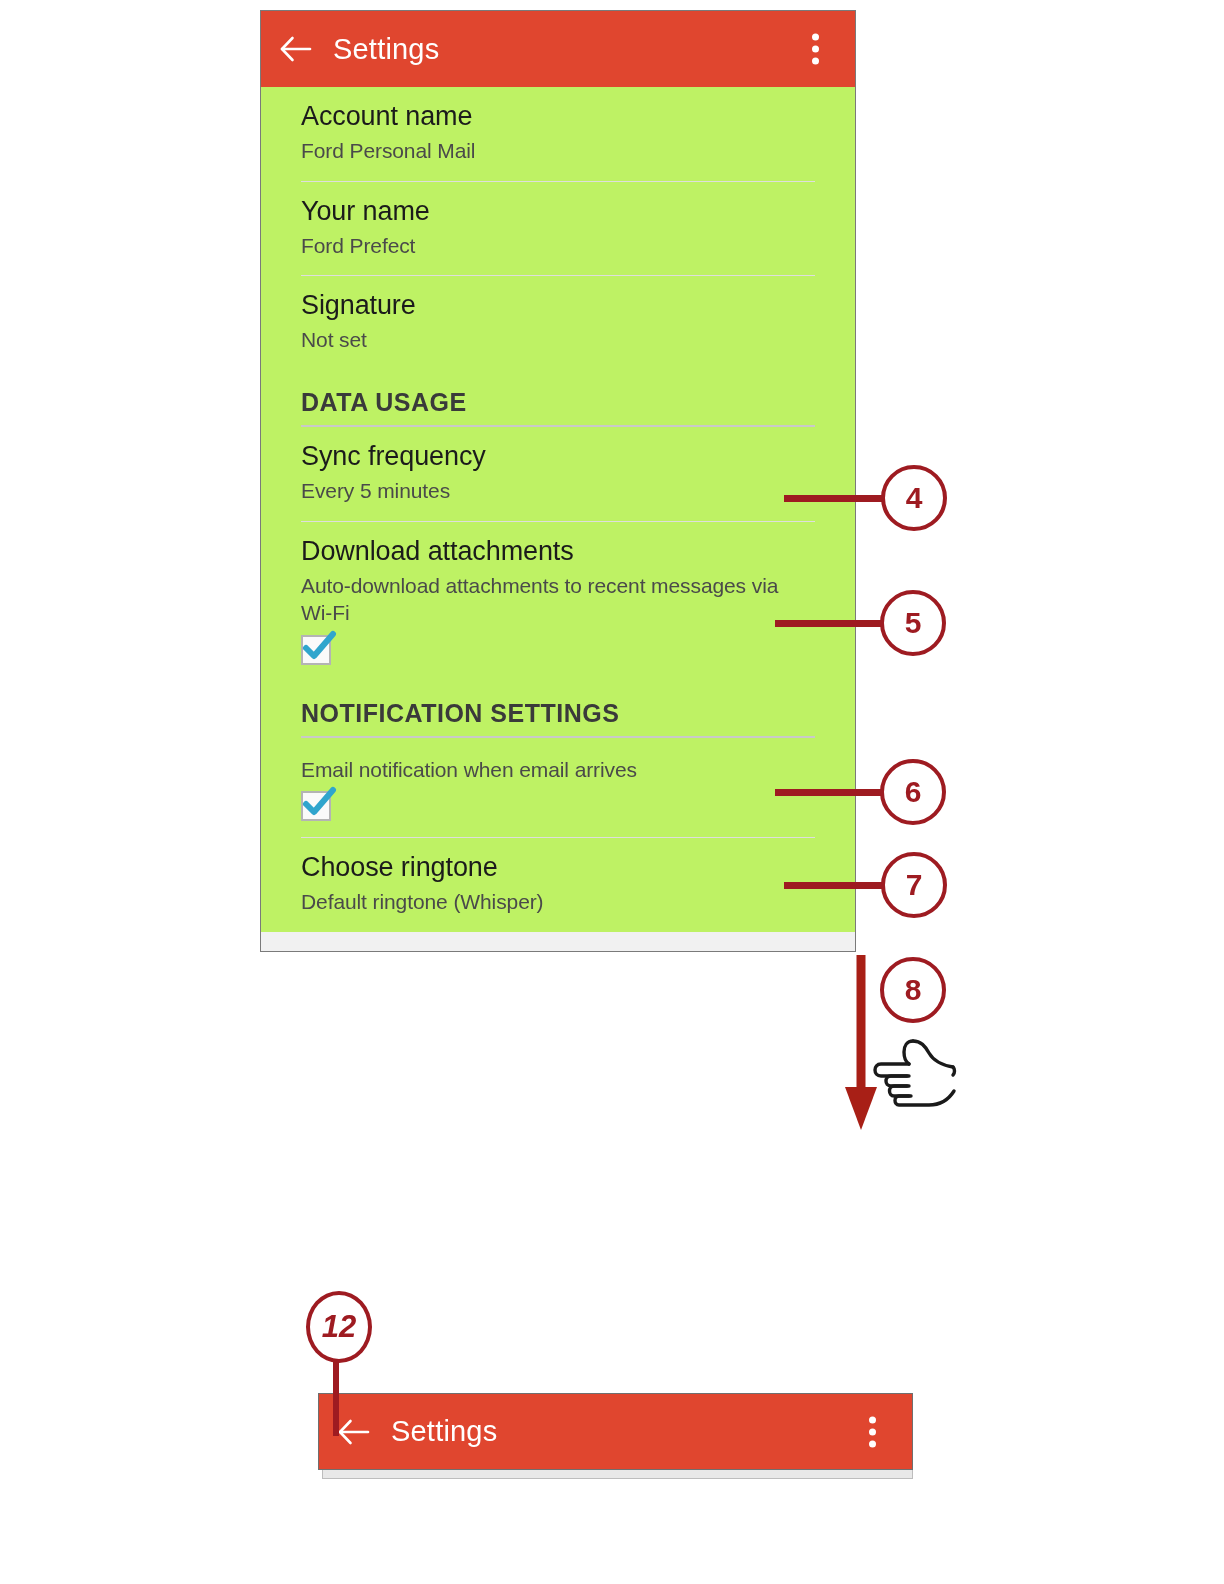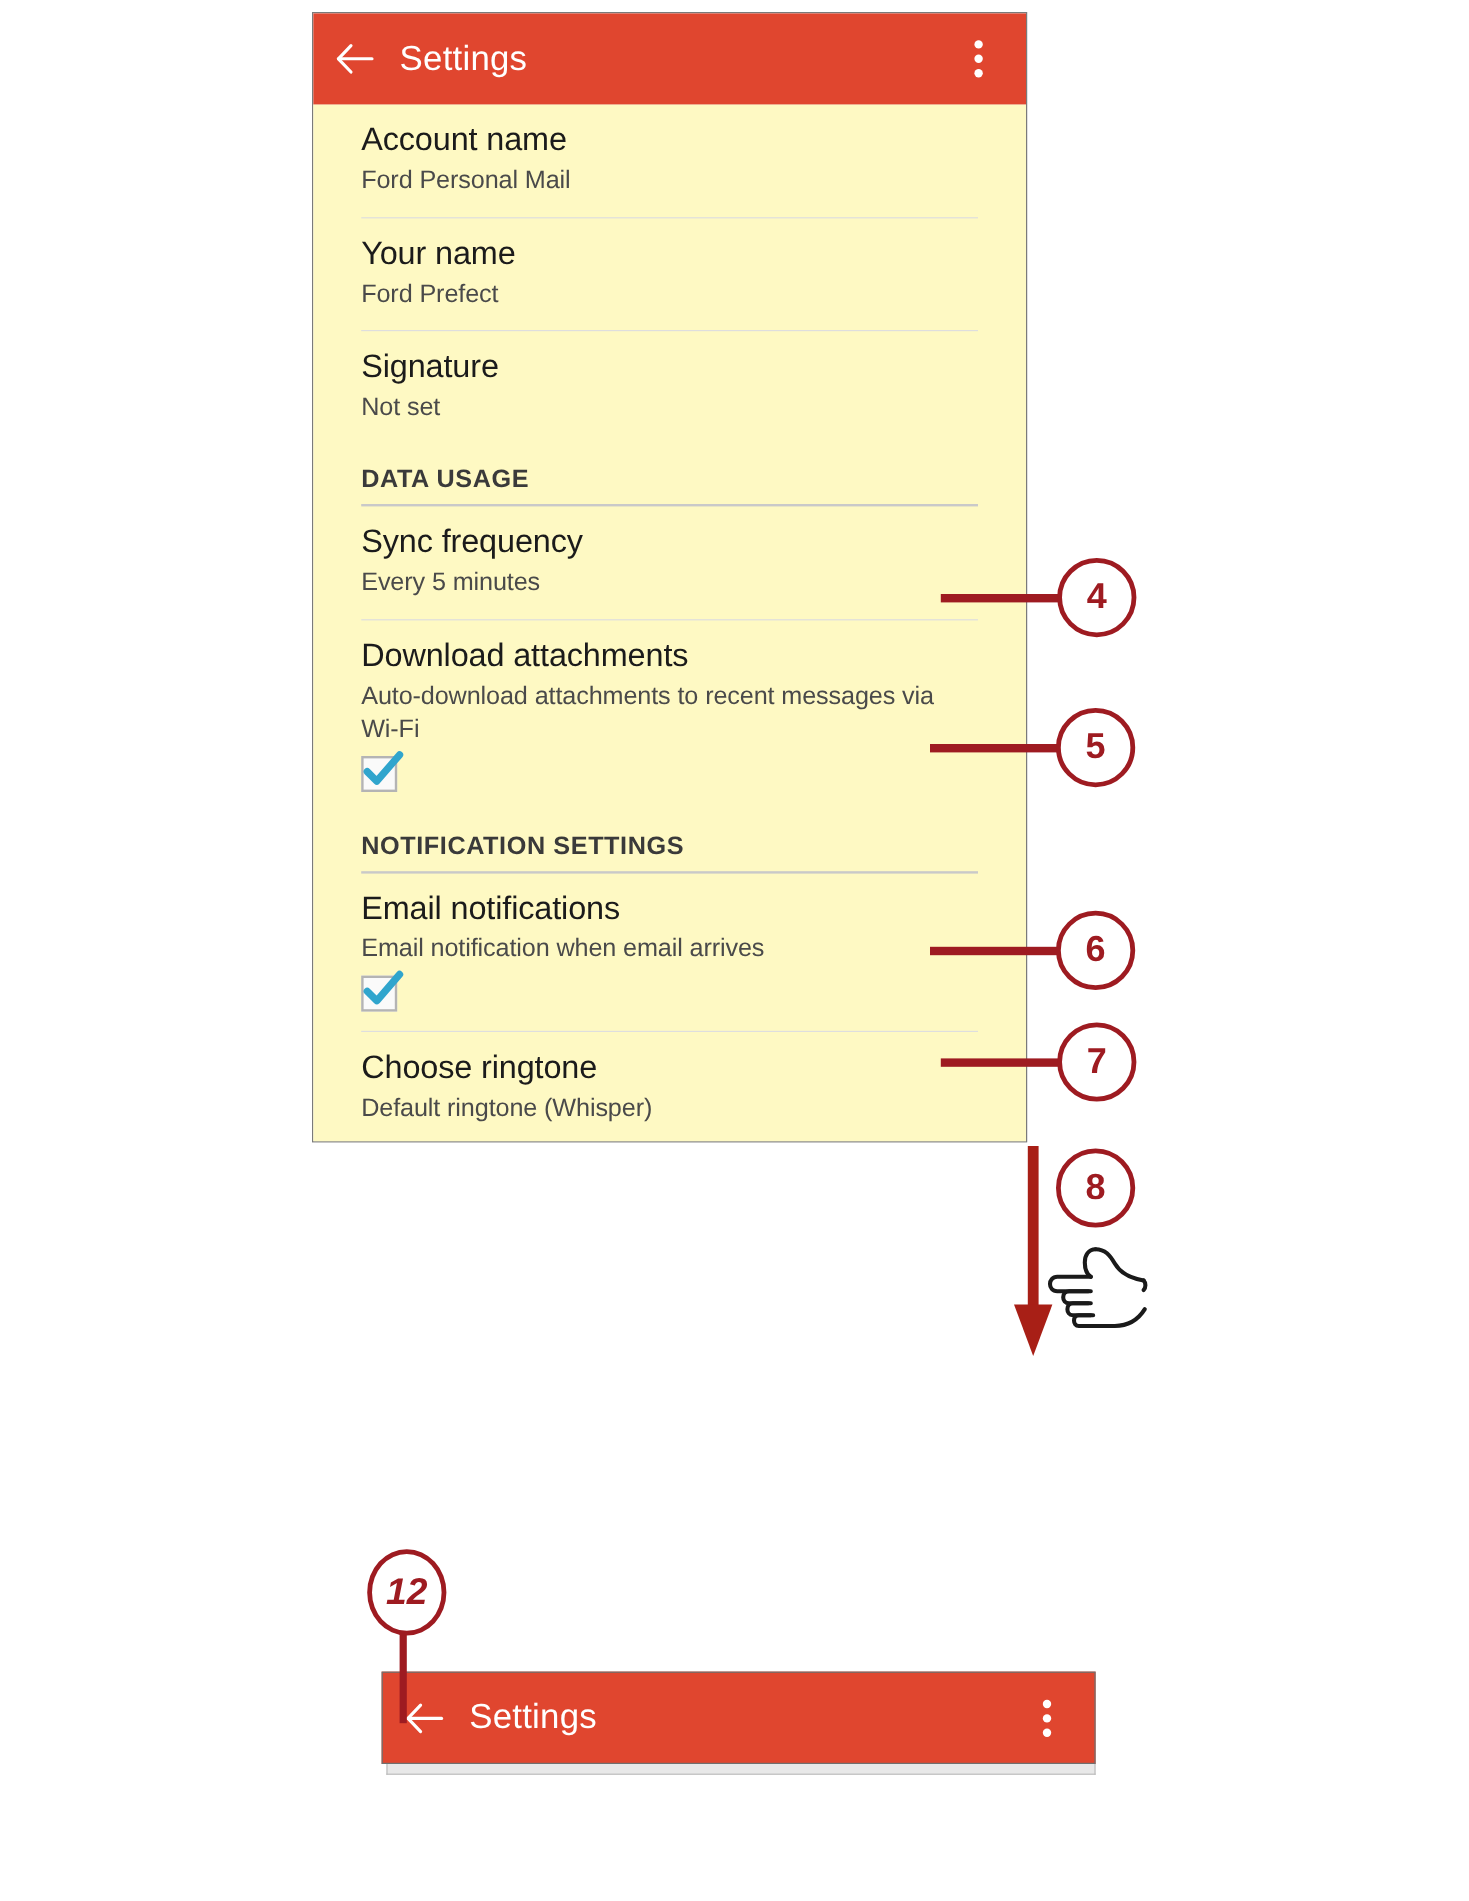--- a/index.html
+++ b/index.html
@@ -63,21 +63,21 @@
   }
   .overflow-dots i {
     display: block;
     width: 7px;
     height: 7px;
     border-radius: 50%;
     background: #ffffff;
   }
 
   .settings-body {
-    background: #fef9c3;
+    background: #bef264;
     padding: 0;
   }
 
   .row {
     padding: 14px 40px 16px 40px;
     position: relative;
     box-sizing: border-box;
   }
   .row .title {
     font-size: 27px;
@@ -93,21 +93,21 @@
     line-height: 1.28;
     letter-spacing: -0.1px;
   }
   .divider {
     height: 1px;
     background: #dedede;
     margin: 0 40px 0 40px;
   }
   .section-head {
     padding: 18px 40px 8px 40px;
-    font-size: 21px;
+    font-size: 25px;
     font-weight: bold;
     color: #3a3a3a;
     letter-spacing: 0.5px;
   }
   .divider-strong {
     height: 2px;
     background: #c9c9c9;
     margin: 0 40px 0 40px;
   }
 
@@ -279,21 +279,20 @@
           <path d="M7 21 L15 29 L34 7" fill="none" stroke="#30a5cd" stroke-width="6" stroke-linecap="round" stroke-linejoin="round"></path>
         </svg>
       </div>
     </div>
 
     <div class="section-head">NOTIFICATION SETTINGS</div>
     <div class="divider-strong"></div>
 
     <div class="row with-check">
       <div class="texts">
-        <div class="title">Email notifications</div>
         <div class="subtitle">Email notification when email arrives</div>
       </div>
       <div class="checkbox">
         <svg viewBox="0 0 40 40">
           <path d="M7 21 L15 29 L34 7" fill="none" stroke="#30a5cd" stroke-width="6" stroke-linecap="round" stroke-linejoin="round"></path>
         </svg>
       </div>
     </div>
     <div class="divider"></div>
 

